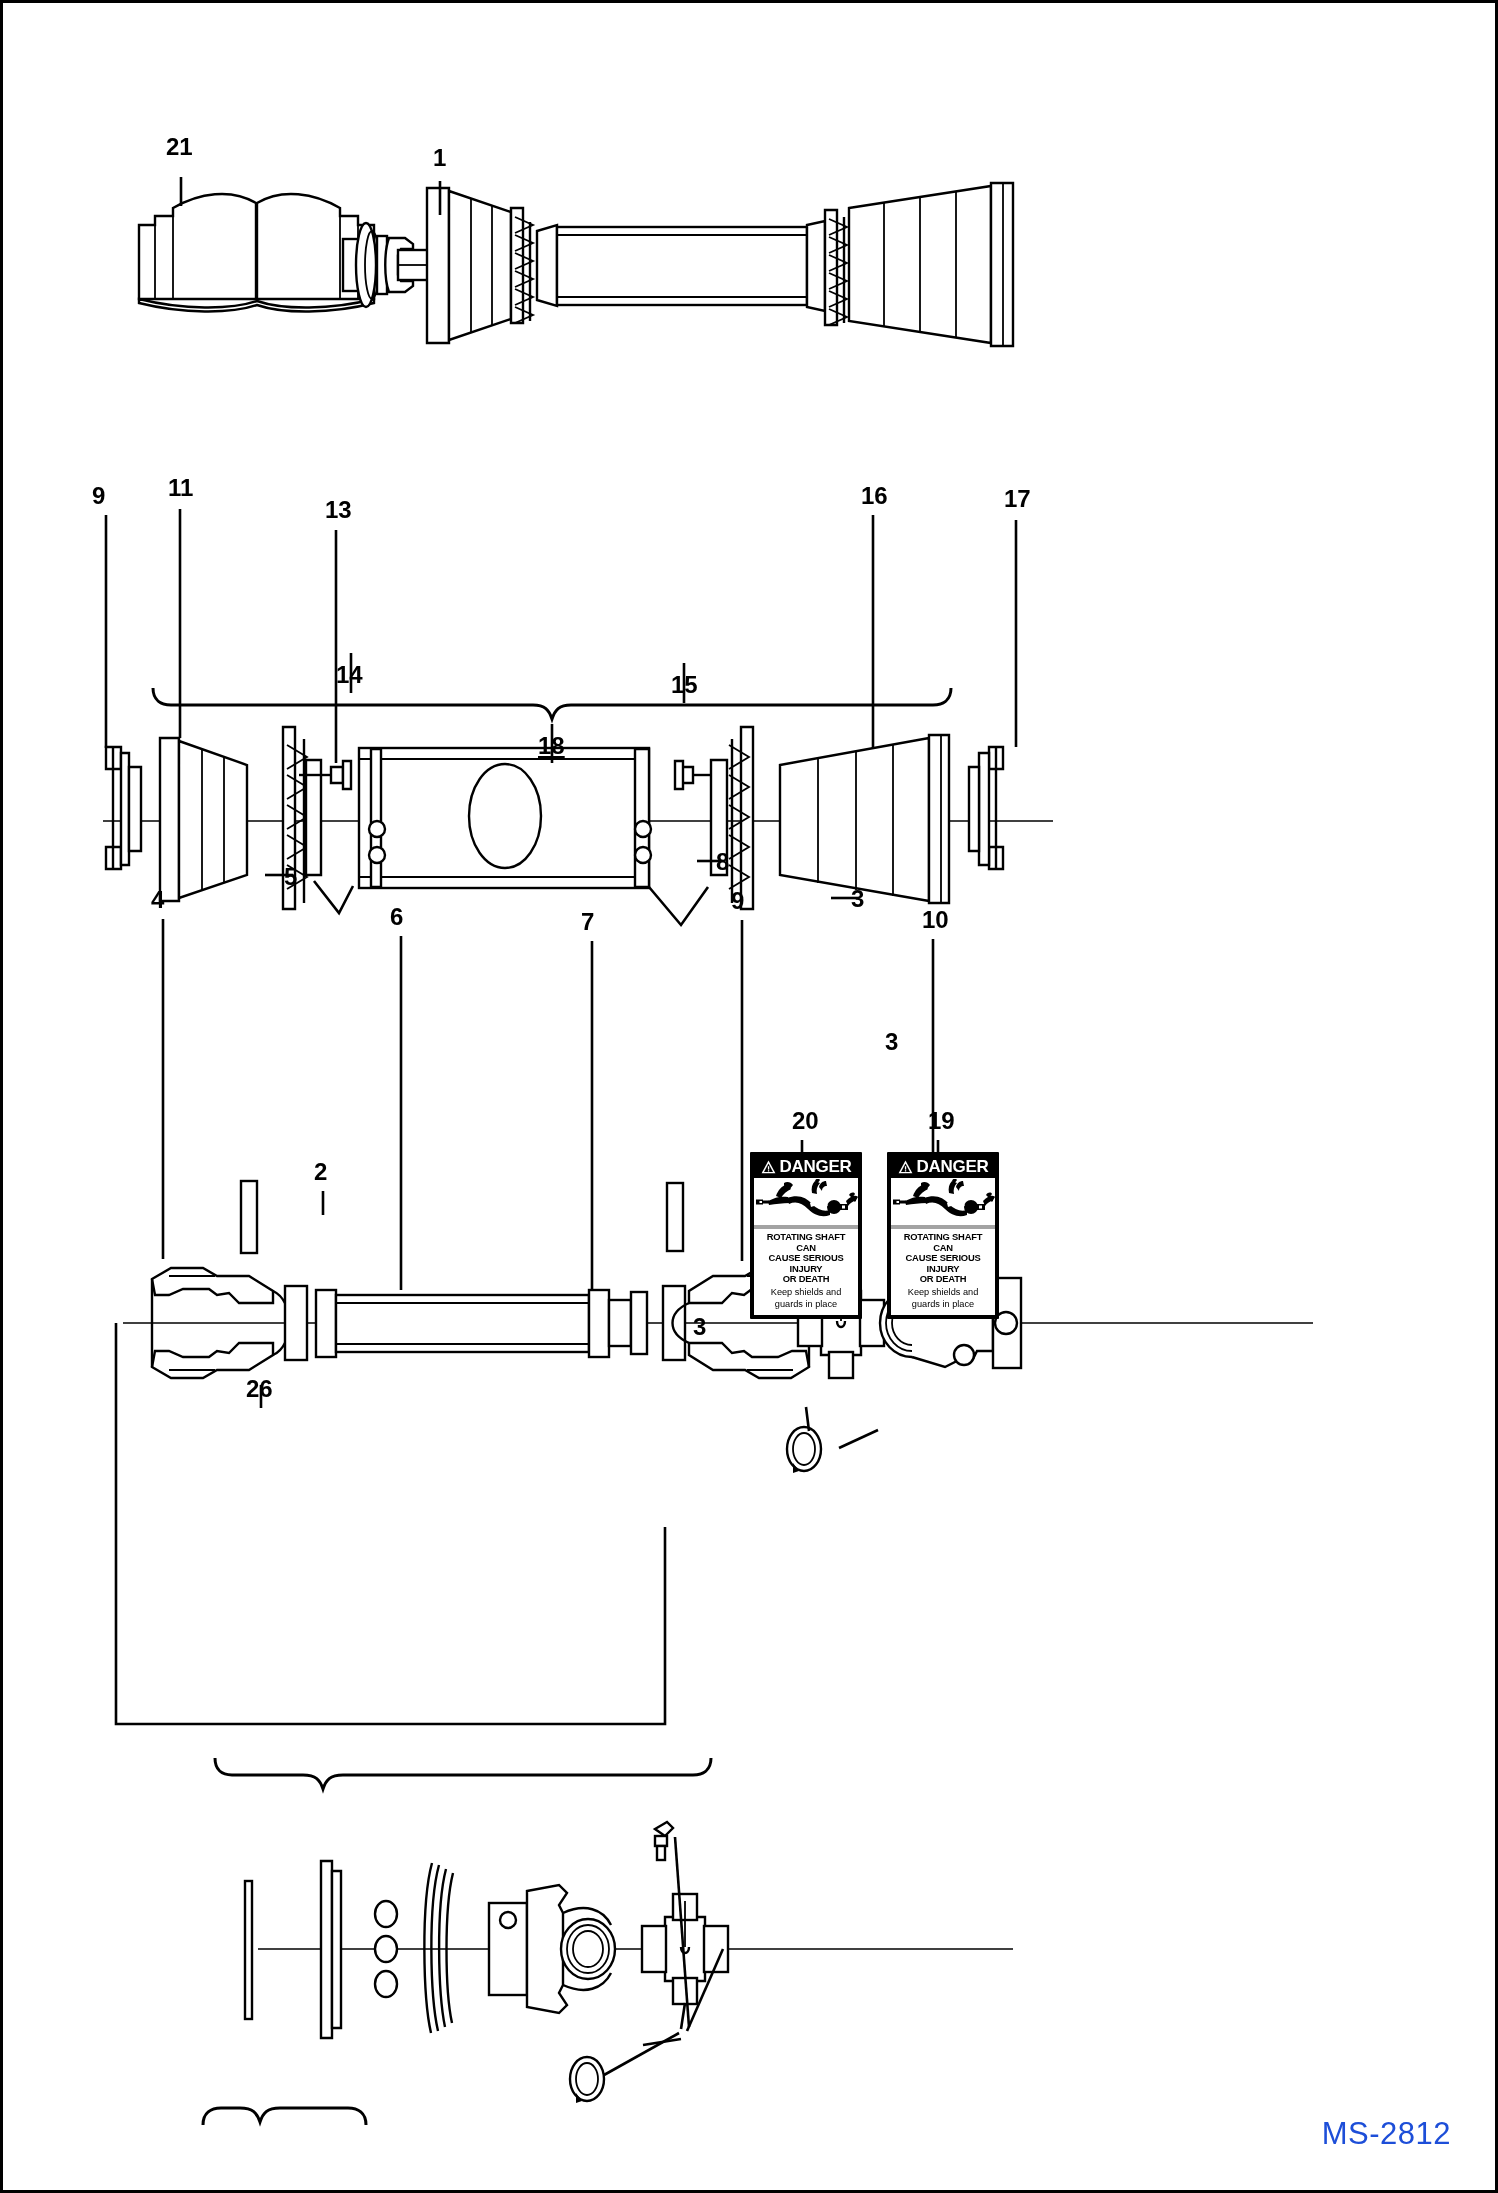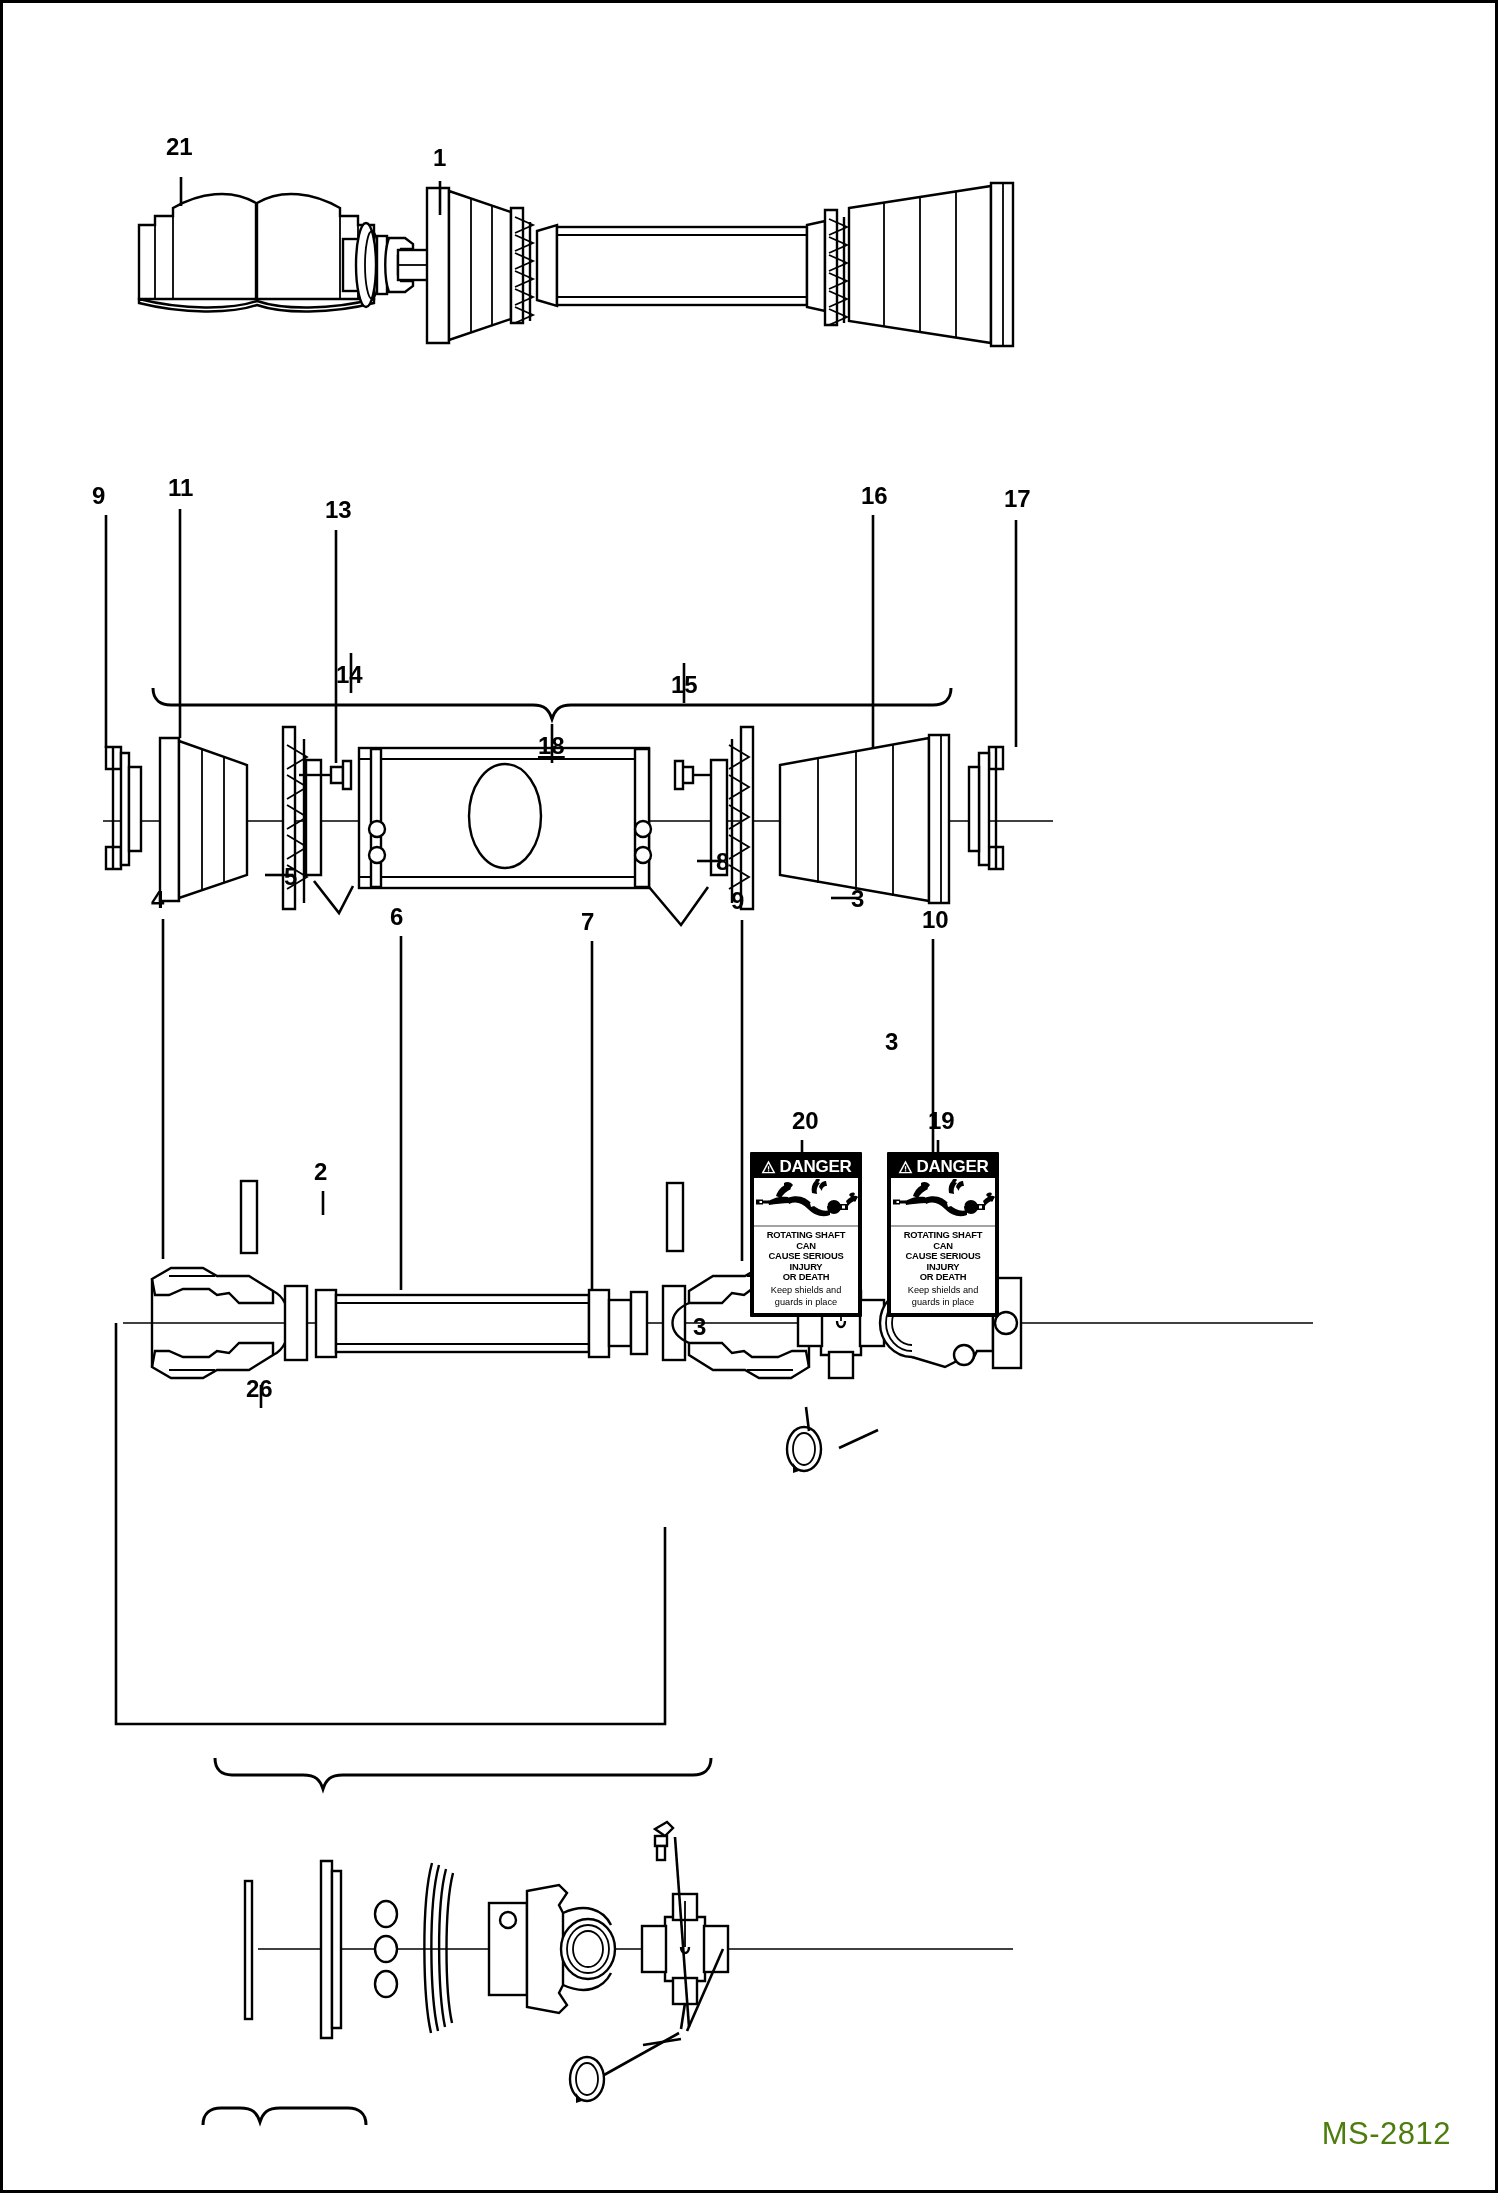--- a/index.html
+++ b/index.html
@@ -31,21 +31,21 @@
     color: #000;
     line-height: 1;
     white-space: nowrap;
   }
   .drawing-no {
     position: absolute;
     right: 44px;
     bottom: 38px;
     font-family: "Liberation Sans", sans-serif;
     font-size: 31px;
-    color: #4d7c0f;
+    color: #1d4ed8;
     letter-spacing: 0.5px;
   }
   
   .decal {
     position: absolute;
     width: 112px;
     background: #000;
     border-radius: 1px;
     padding: 4px;
     box-sizing: border-box;
@@ -69,21 +69,21 @@
   .decal-pict {
     background: #fff;
     height: 47px;
     display: flex;
     align-items: center;
     justify-content: center;
     overflow: hidden;
   }
   .decal-text {
     background: #fff;
-    border-top: 2px solid #a3a3a3;
+    border-top: 4px solid #a3a3a3;
     padding: 3px 2px 5px;
     text-align: center;
   }
   .decal-text .l1 {
     font-family: "Liberation Sans", sans-serif;
     font-weight: bold;
     font-size: 9.4px;
     line-height: 1.12;
     color: #000;
     letter-spacing: -0.2px;

